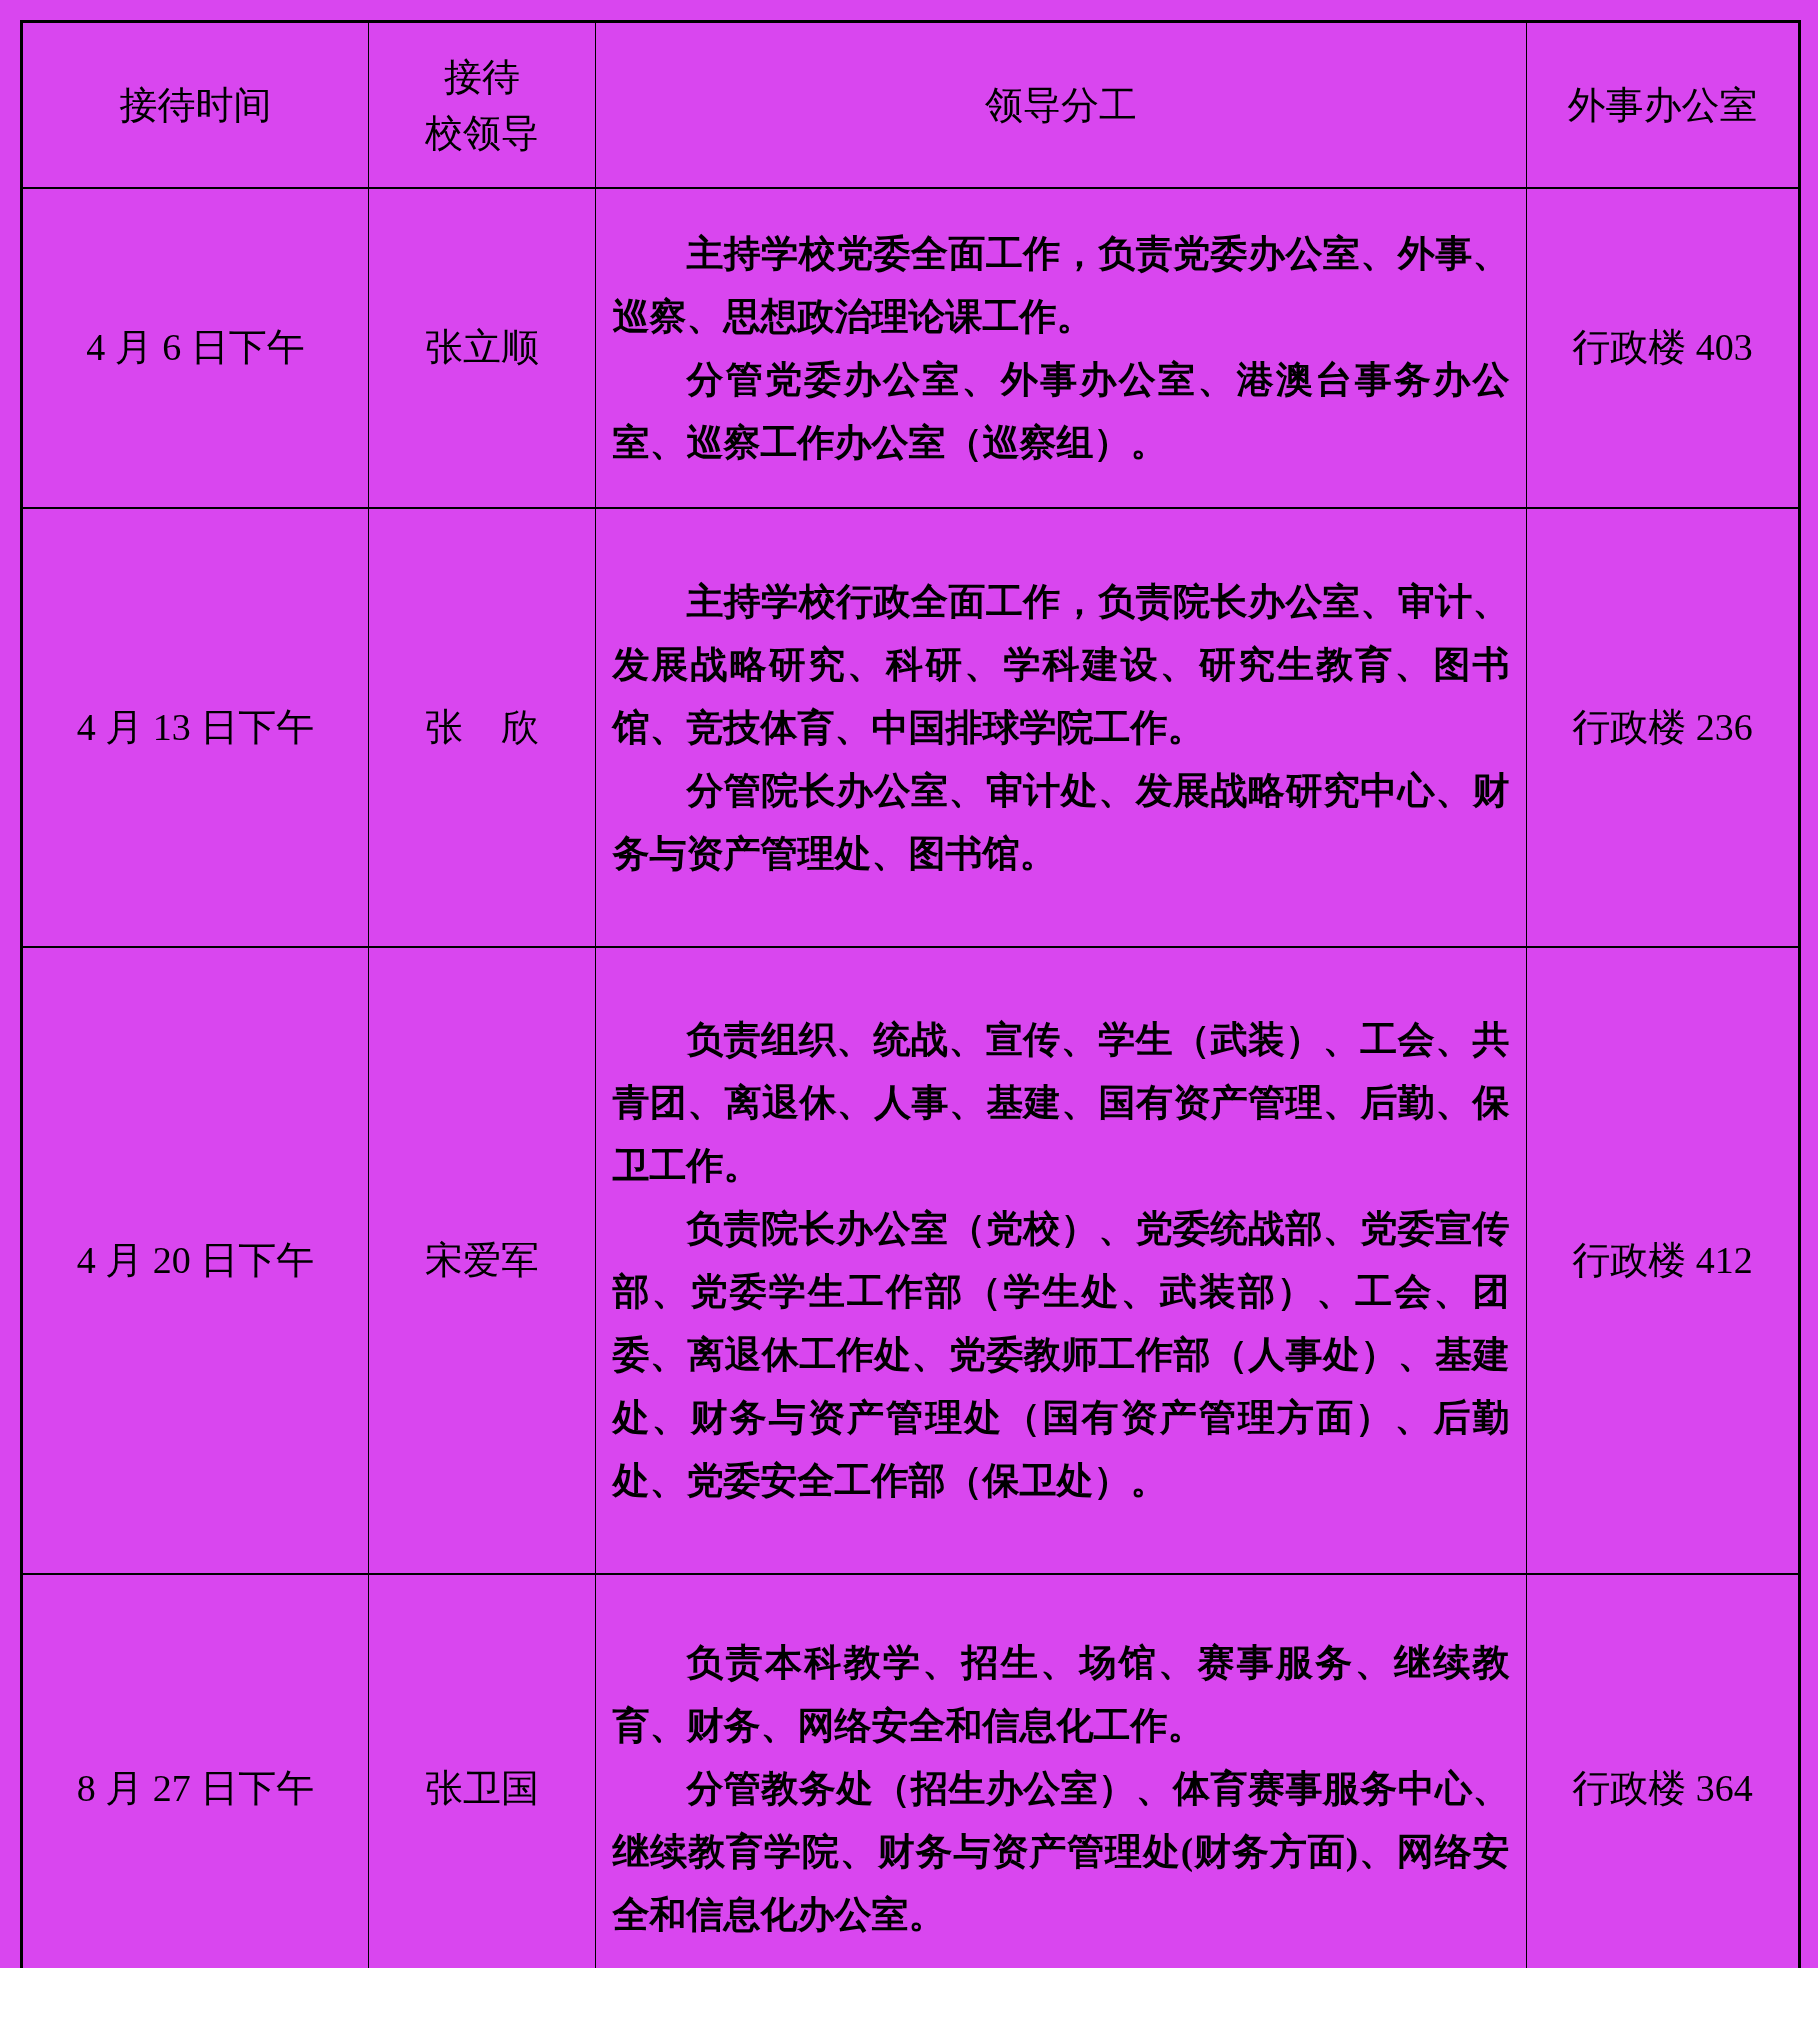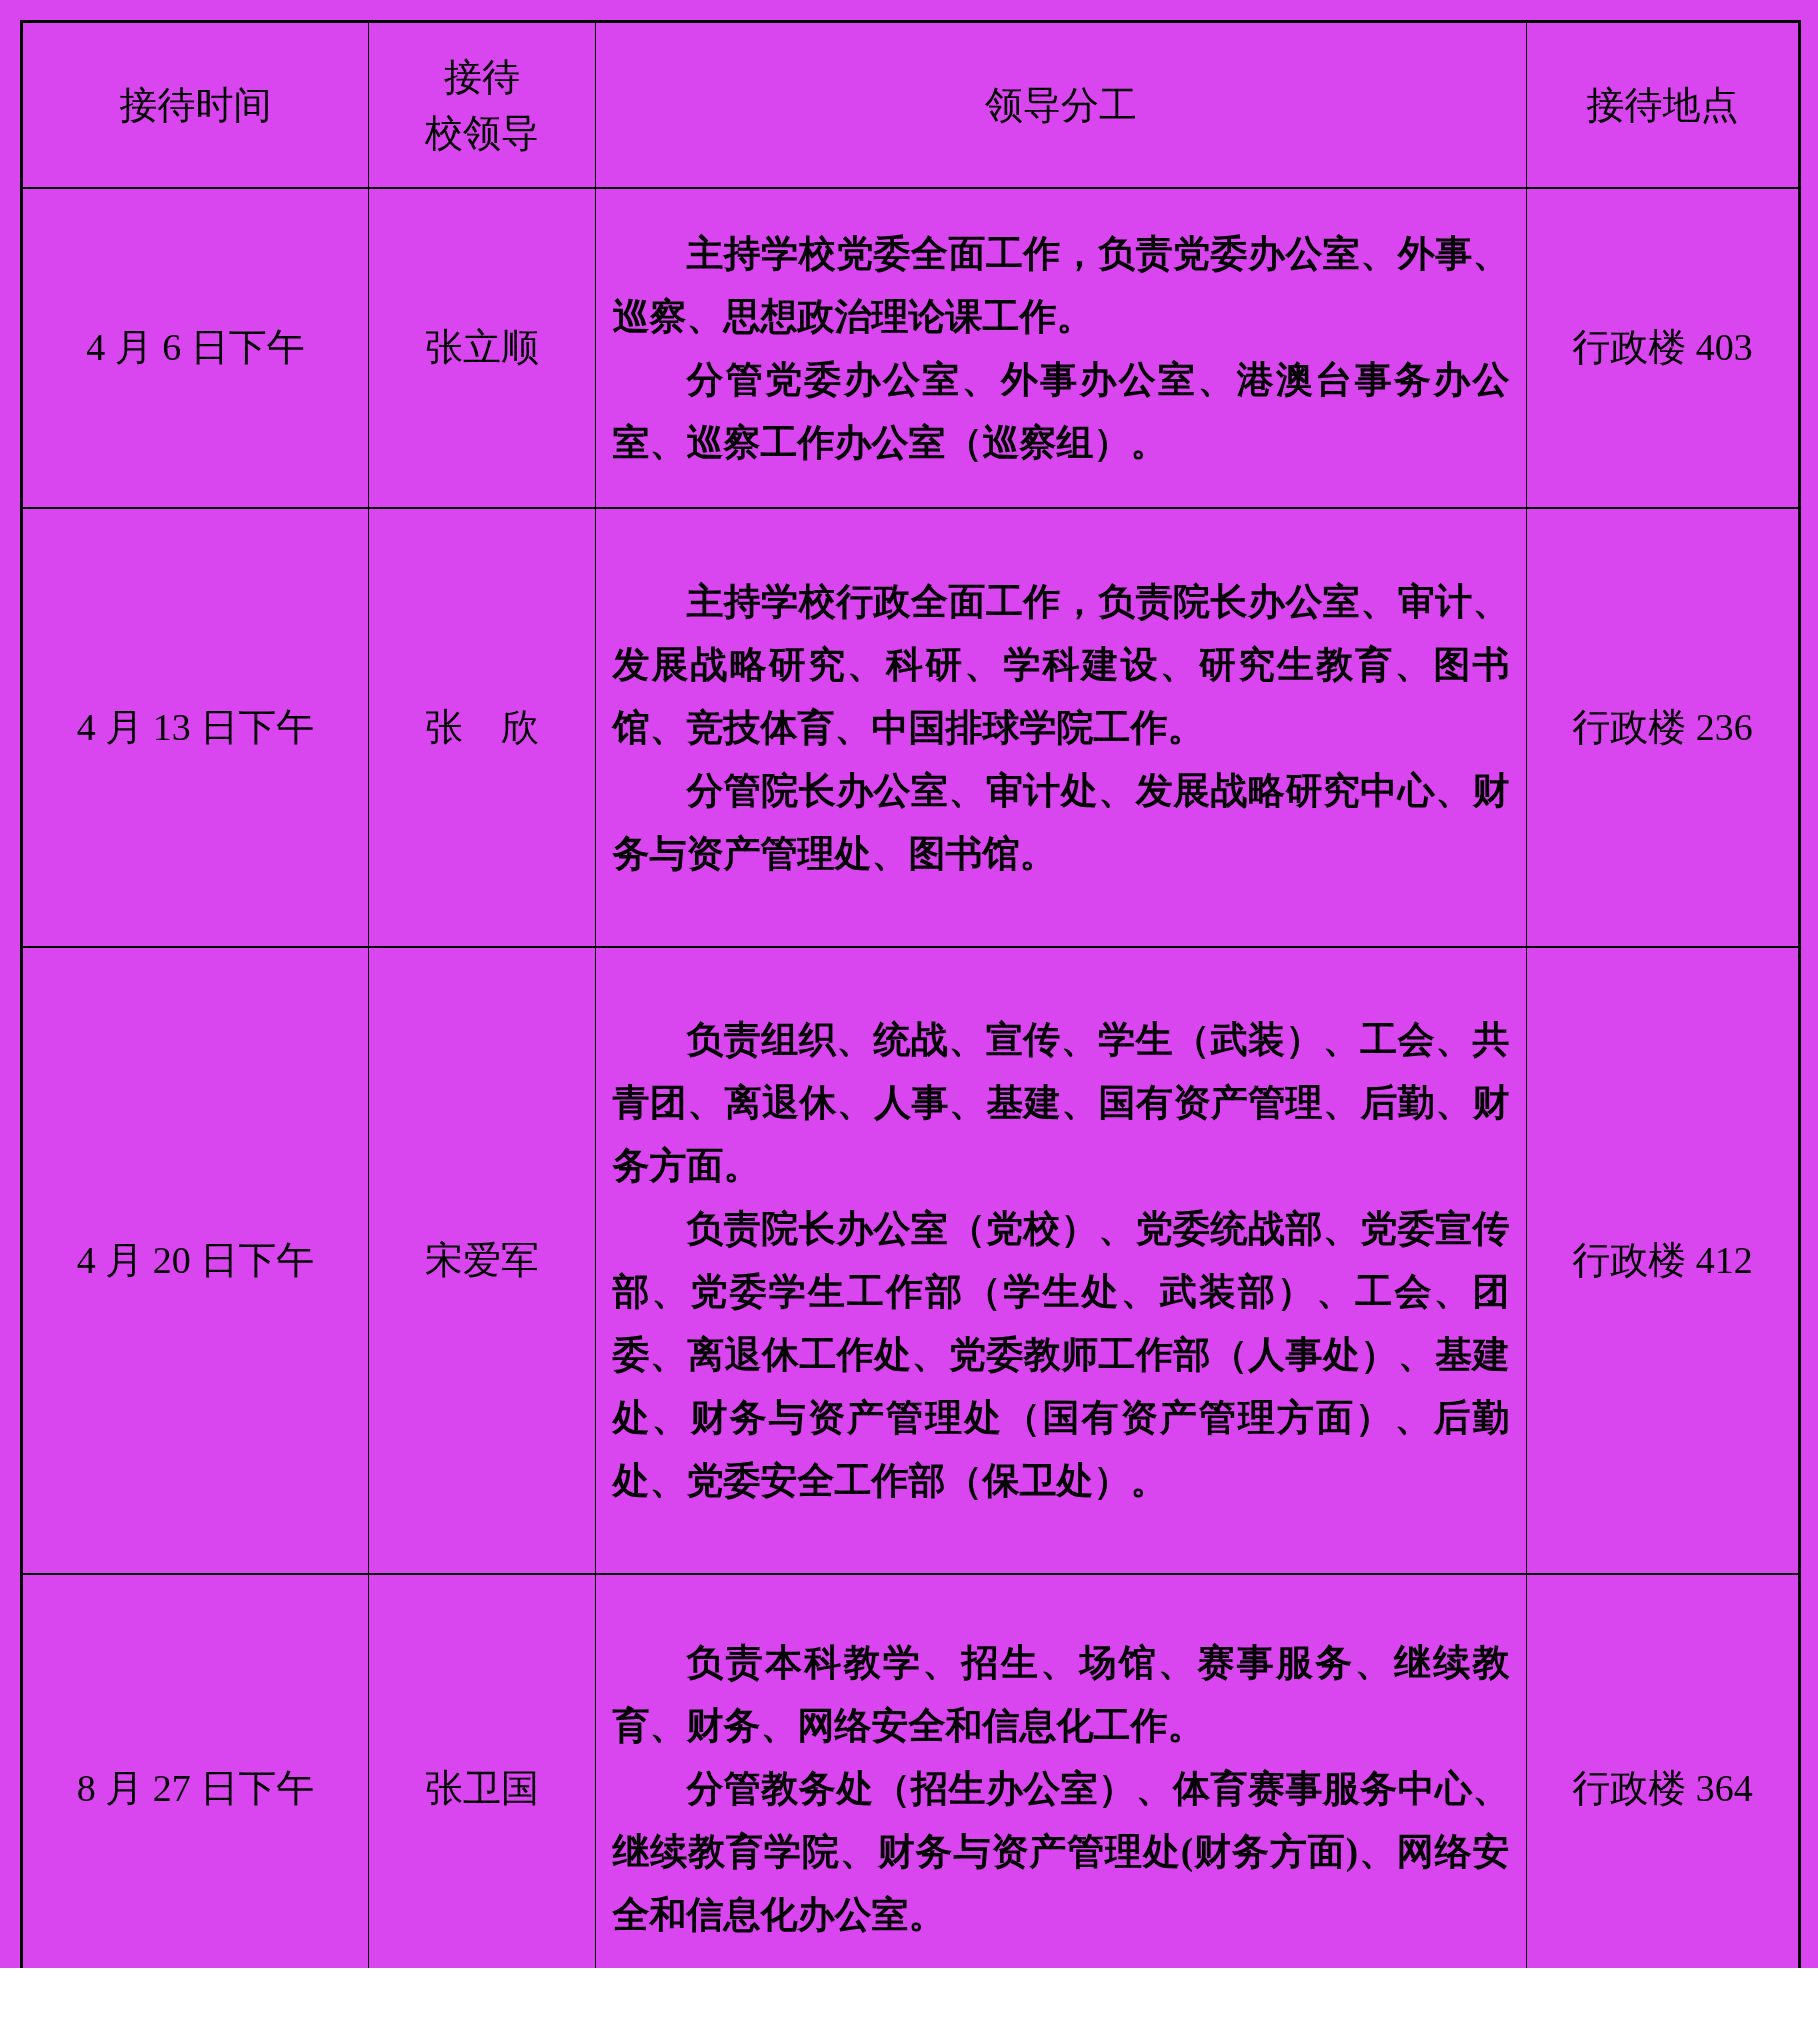--- a/index.html
+++ b/index.html
@@ -82,21 +82,21 @@
         <col class="c4">
     </colgroup>
     <tbody>
       <tr class="header-row">
         <th class="header-cell">接待时间</th>
         <th class="header-cell">
           <div>接待</div>
           <div>校领导</div>
         </th>
         <th class="header-cell">领导分工</th>
-        <th class="header-cell">接待地点</th>
+        <th class="header-cell">外事办公室</th>
       </tr>
 
       <tr class="row-1">
         <td class="center-cell">4 月 6 日下午</td>
         <td class="center-cell">张立顺</td>
         <td class="duties-cell">
           <p>主持学校党委全面工作，负责党委办公室、外事、巡察、思想政治理论课工作。</p>
           <p>分管党委办公室、外事办公室、港澳台事务办公室、巡察工作办公室（巡察组）。</p>
         </td>
         <td class="center-cell">行政楼 403</td>
@@ -109,21 +109,21 @@
           <p>主持学校行政全面工作，负责院长办公室、审计、发展战略研究、科研、学科建设、研究生教育、图书馆、竞技体育、中国排球学院工作。</p>
           <p>分管院长办公室、审计处、发展战略研究中心、财务与资产管理处、图书馆。</p>
         </td>
         <td class="center-cell">行政楼 236</td>
       </tr>
 
       <tr class="row-3">
         <td class="center-cell">4 月 20 日下午</td>
         <td class="center-cell">宋爱军</td>
         <td class="duties-cell">
-          <p>负责组织、统战、宣传、学生（武装）、工会、共青团、离退休、人事、基建、国有资产管理、后勤、财务方面。</p>
+          <p>负责组织、统战、宣传、学生（武装）、工会、共青团、离退休、人事、基建、国有资产管理、后勤、保卫工作。</p>
           <p>负责院长办公室（党校）、党委统战部、党委宣传部、党委学生工作部（学生处、武装部）、工会、团委、离退休工作处、党委教师工作部（人事处）、基建处、财务与资产管理处（国有资产管理方面）、后勤处、党委安全工作部（保卫处）。</p>
         </td>
         <td class="center-cell">行政楼 412</td>
       </tr>
 
       <tr class="row-4">
         <td class="center-cell">8 月 27 日下午</td>
         <td class="center-cell">张卫国</td>
         <td class="duties-cell">
           <p>负责本科教学、招生、场馆、赛事服务、继续教育、财务、网络安全和信息化工作。</p>

